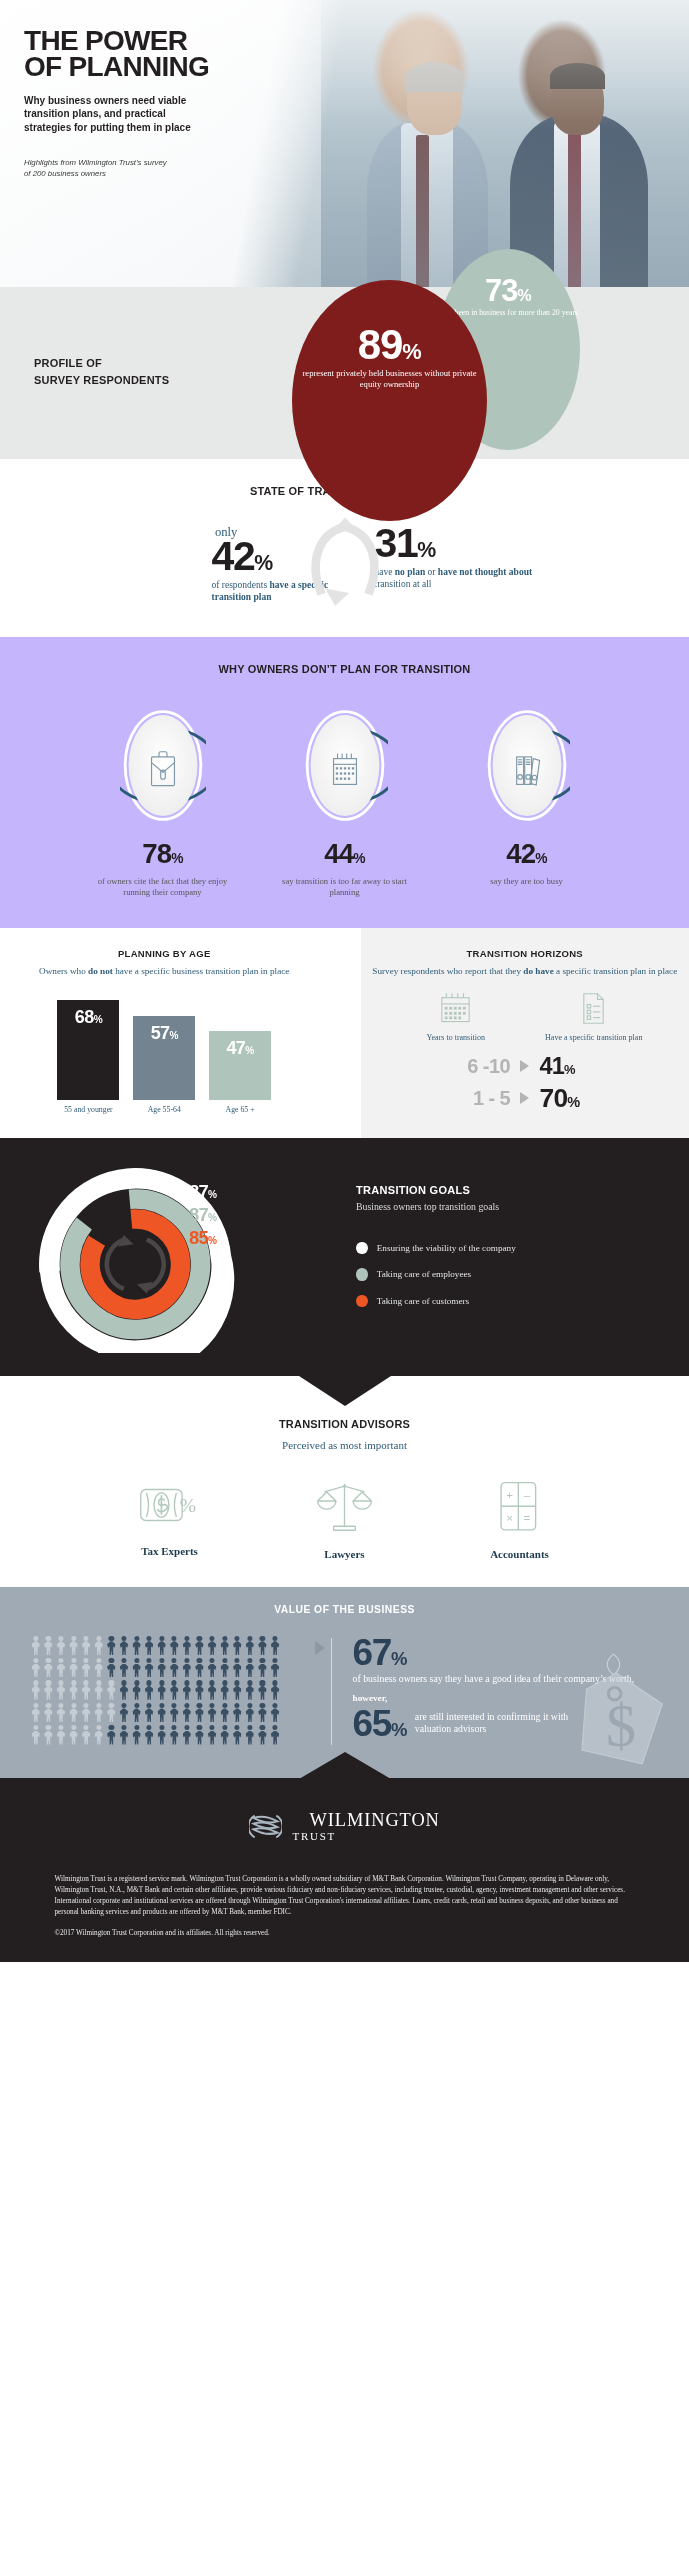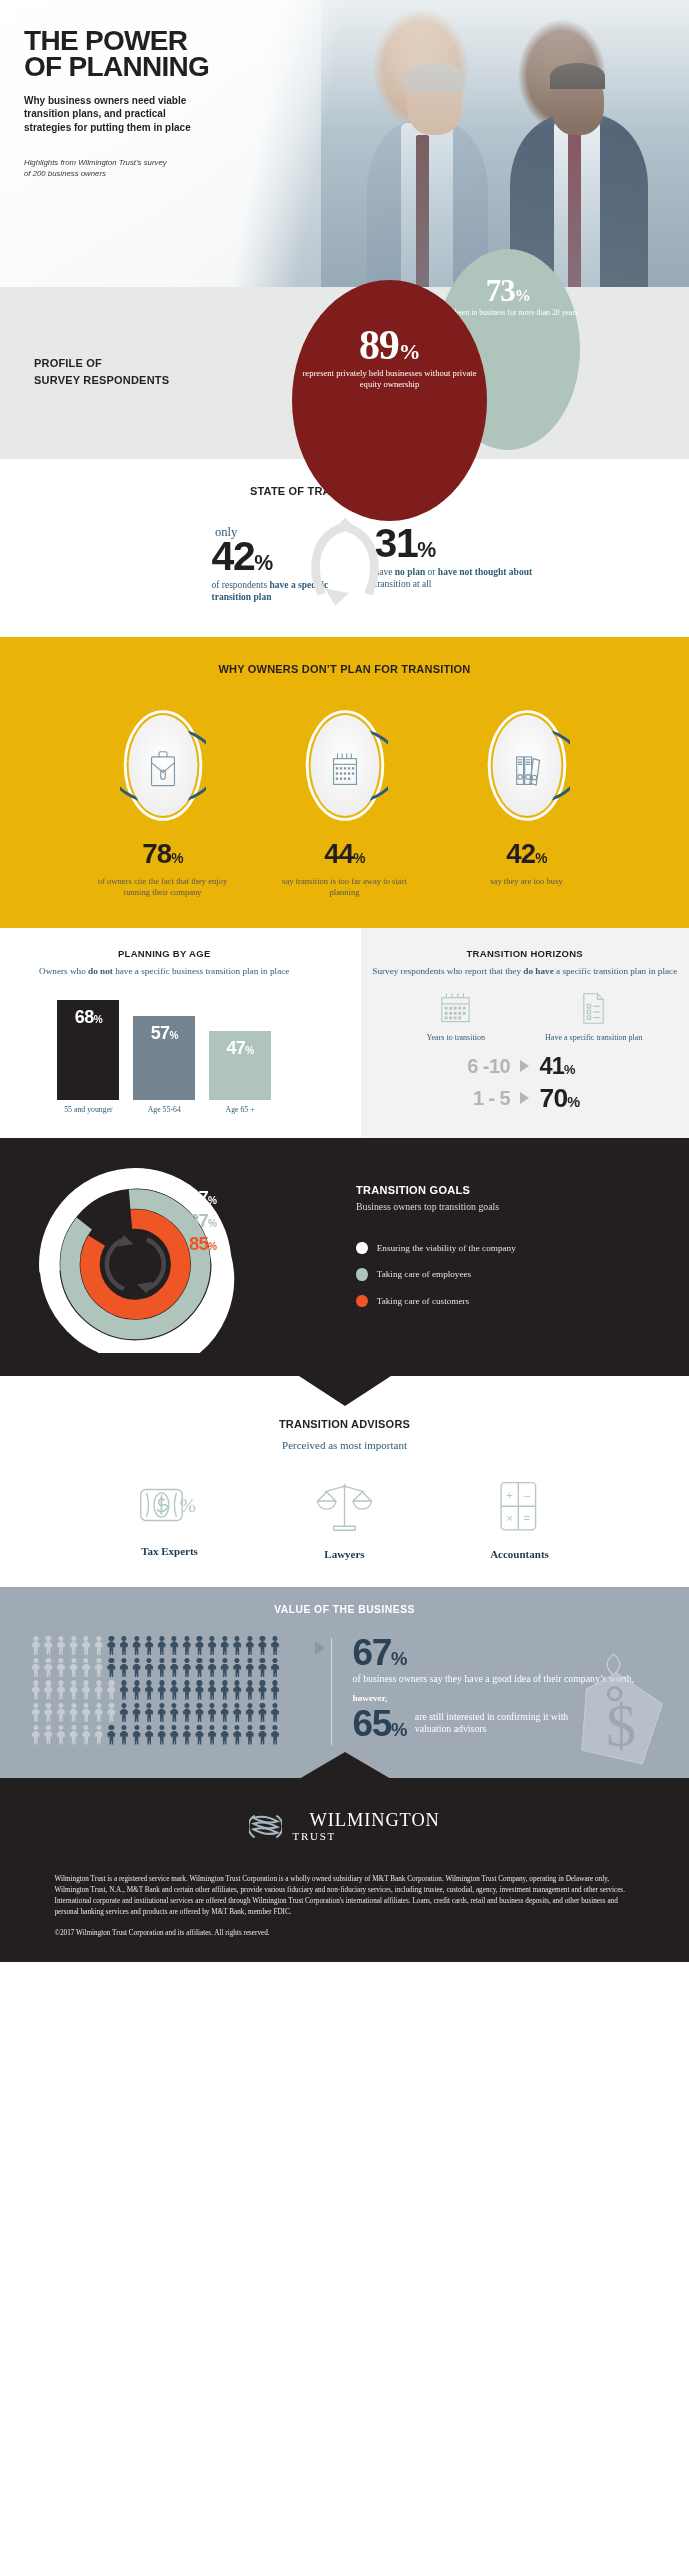--- a/index.html
+++ b/index.html
@@ -80,21 +80,21 @@
     left:436px; top:-38px; width:144px; height:201px;
     background:#afc4ba; border-radius:50%;
     z-index:1;
   }
   .blob-66 {
     left:472px; top:115px; width:135px; height:184px;
     background:#ee5626; border-radius:50%;
     z-index:3;
   }
   .blob-inner { position:absolute; left:0; right:0; text-align:center; color:#fff; }
-  .big-pct { font-weight:bold; letter-spacing:-1.1px; line-height:.88;font-family:Liberation Serif, serif; }
+  .big-pct { font-weight:bold; letter-spacing:-1.1px; line-height:.88; }
   .big-pct .sym { font-size:.52em; letter-spacing:-0.6px; }
   .blob-cap {
     font-family:"Liberation Serif", serif;
     font-size:8.3px; line-height:1.26; margin-top:4px;
   }
   .t89 { top:47px; }
   .t89 .big-pct { font-size:42px; }
   .t89 .blob-cap { font-size:8.6px; }
   .t73 { top:27.6px; }
   .t73 .big-pct { font-size:31px; }
@@ -130,21 +130,21 @@
     font-family:"Liberation Serif", serif; font-size:9.5px;
     color:#2f5c78; line-height:1.25; margin-top:5.7px;
   }
   .state-cap b { font-weight:bold; }
   .cycle {
     position:absolute; left:50%; transform:translateX(-50%);
     top:-10.3px; width:86px; height:98px;
   }
 
   
-  .why { background:#eab308; padding:26.4px 0 30px; }
+  .why { background:#c4b5fd; padding:26.4px 0 30px; }
   .why-grid { display:flex; justify-content:center; gap:44px; margin-top:33px; }
   .why-item { width:138px; text-align:center; }
   .ring-wrap { position:relative; width:86px; height:115px; margin:0 auto; }
   .why-num {
     margin-top:17px; font-weight:bold; font-size:27.6px;
     letter-spacing:-0.9px; color:#231f20; line-height:1;
   }
   .why-num .sym { font-size:.5em; }
   .why-cap {
     font-family:"Liberation Serif", serif; font-size:8.6px;
@@ -221,21 +221,21 @@
   .goals-sub {
     font-family:"Liberation Serif", serif; font-size:9.8px;
     color:#d9d9d9; margin-top:5.2px;
   }
   .legend { margin-top:30px; }
   .legend-row { display:flex; align-items:center; gap:9.2px; margin-bottom:13.8px; }
   .legend-dot { width:11.5px; height:12.6px; border-radius:50%; flex:0 0 auto; }
   .legend-lbl {
     font-family:"Liberation Serif", serif; font-size:9.2px; color:#e2e2e2;
   }
-  .ring-labels { position:absolute; left:189px; top:23px; }
+  .ring-labels { position:absolute; left:189px; top:17px; }
   .ring-lbl { font-weight:bold; font-size:18.4px; letter-spacing:-0.7px; line-height:1.24; }
   .ring-lbl .sym { font-size:.55em; }
 
   
   .advisors { position:relative; background:#fff; padding:42px 0 26.4px; }
   .notch-dark {
     position:absolute; left:50%; top:0; transform:translateX(-50%);
     width:0; height:0; border-left:46px solid transparent;
     border-right:46px solid transparent; border-top:30px solid #231f20;
   }

